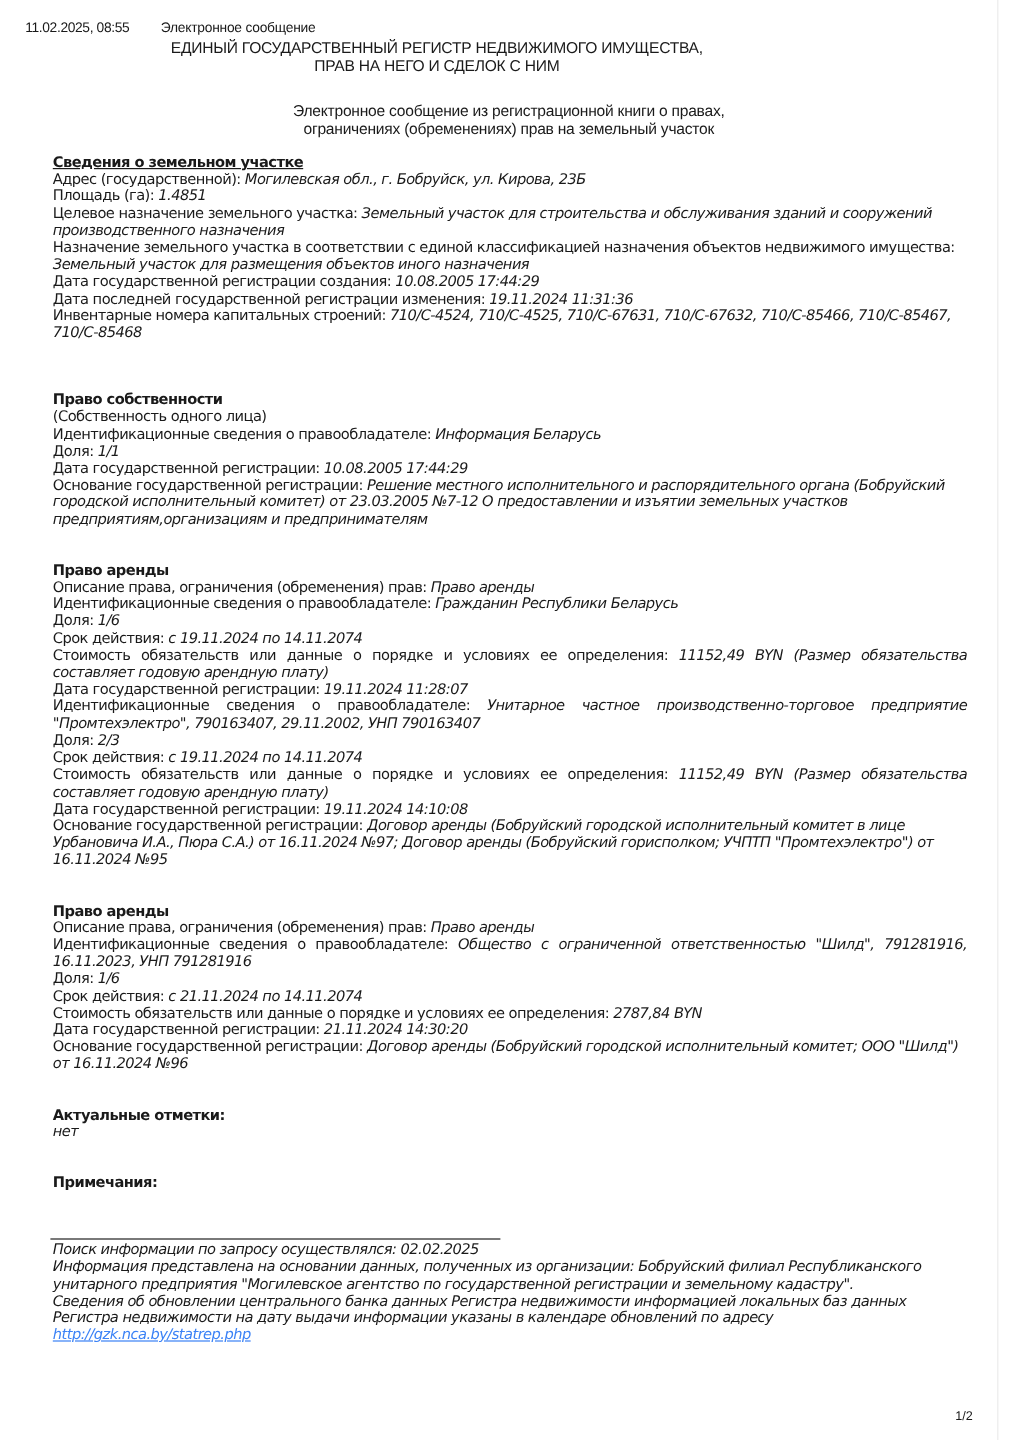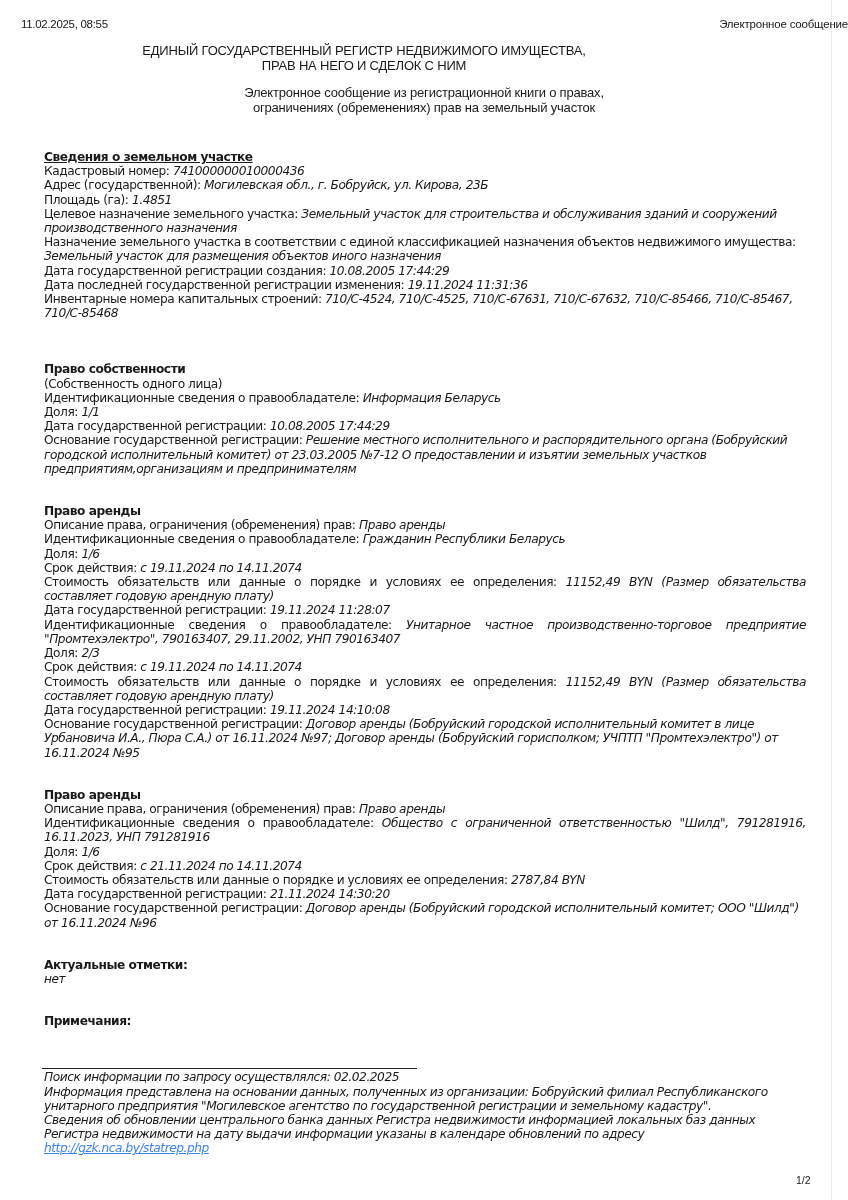--- a/index.html
+++ b/index.html
@@ -4,27 +4,27 @@
 <style>
   html, body { margin: 0; padding: 0; }
   body {
     width: 848px; height: 1200px; overflow: hidden;
     background: #ffffff; color: #1a1a1a;
     font-family: "DejaVu Sans", sans-serif;
     position: relative;
   }
   .edge { position: absolute; top: 0; right: 16px; width: 1px; height: 1200px; background: #ececec; }
   .hdr-date { position: absolute; left: 21px; top: 18px; font-family: "Liberation Sans", sans-serif; font-size: 11.5px; letter-spacing: -0.3px; }
-  .hdr-title { position: absolute; left: 0; width: 848px; text-align: right; top: 18px; font-family: "Liberation Sans", sans-serif; font-size: 11.5px; letter-spacing: -0.2px; padding-left: 134px; box-sizing: border-box; }
-  .main-title { position: absolute; top: 43px; left: 0; width: 728px; text-align: center; font-family: "Liberation Sans", sans-serif; font-size: 13px; line-height: 15px; letter-spacing: -0.2px; }
+  .hdr-title { position: absolute; left: 0; width: 848px; text-align: left; top: 18px; font-family: "Liberation Sans", sans-serif; font-size: 11.5px; letter-spacing: -0.2px; padding-left: 134px; box-sizing: border-box; }
+  .main-title { position: absolute; top: 32px; left: 0; width: 728px; text-align: center; font-family: "Liberation Sans", sans-serif; font-size: 13px; line-height: 15px; letter-spacing: -0.2px; }
   .sub-title { position: absolute; top: 85px; left: 0; width: 848px; text-align: center; font-family: "Liberation Sans", sans-serif; font-size: 13px; line-height: 15px; letter-spacing: -0.2px; }
   .content { position: absolute; left: 44px; top: 128px; width: 762px; font-size: 12.2px; line-height: 14.2px; letter-spacing: -0.45px; }
   .sec { margin: 0; }
   .sec-title { font-weight: bold; }
-  .sec-title.u { text-decoration: underline; margin-top: 22px; }
+  .sec-title.u { text-decoration: underline; }
   .line { margin: 0; }
   .v { font-style: italic; }
   .just { text-align: justify; text-align-last: left; }
   .gap-lg { height: 42px; }
   .gap-md { height: 28px; }
   .rule { width: 375px; height: 0; border-top: 1px solid #222; margin: 0 0 1px -2px; }
   .foot .line { font-style: italic; }
   .link { color: #3b82f6; text-decoration: underline; font-style: italic; }
   .url { position: absolute; left: 31px; top: 1174px; font-family: Liberation Sans, sans-serif; font-size: 10.5px; letter-spacing: -0.4px; margin-top: 44px; }
   .pg { position: absolute; left: 796px; top: 1174px; font-family: "Liberation Sans", sans-serif; font-size: 10.5px; }
@@ -44,21 +44,20 @@
 
 <div class="sub-title">
   <div>Электронное сообщение из регистрационной книги о правах,</div>
   <div>ограничениях (обременениях) прав на земельный участок</div>
 </div>
 
 <div class="content">
 
   <section class="sec">
     <div class="sec-title u">Сведения о земельном участке</div>
-    <div class="line"><span>Кадастровый номер: </span><span class="v">741000000010000436</span></div>
     <div class="line"><span>Адрес (государственной): </span><span class="v">Могилевская обл., г. Бобруйск, ул. Кирова, 23Б</span></div>
     <div class="line"><span>Площадь (га): </span><span class="v">1.4851</span></div>
     <div class="line"><span>Целевое назначение земельного участка: </span><span class="v">Земельный участок для строительства и обслуживания зданий и сооружений производственного назначения</span></div>
     <div class="line"><span>Назначение земельного участка в соответствии с единой классификацией назначения объектов недвижимого имущества: </span><span class="v">Земельный участок для размещения объектов иного назначения</span></div>
     <div class="line"><span>Дата государственной регистрации создания: </span><span class="v">10.08.2005 17:44:29</span></div>
     <div class="line"><span>Дата последней государственной регистрации изменения: </span><span class="v">19.11.2024 11:31:36</span></div>
     <div class="line"><span>Инвентарные номера капитальных строений: </span><span class="v">710/С-4524, 710/С-4525, 710/С-67631, 710/С-67632, 710/С-85466, 710/С-85467, 710/С-85468</span></div>
   </section>
 
   <div class="gap-lg"></div>

